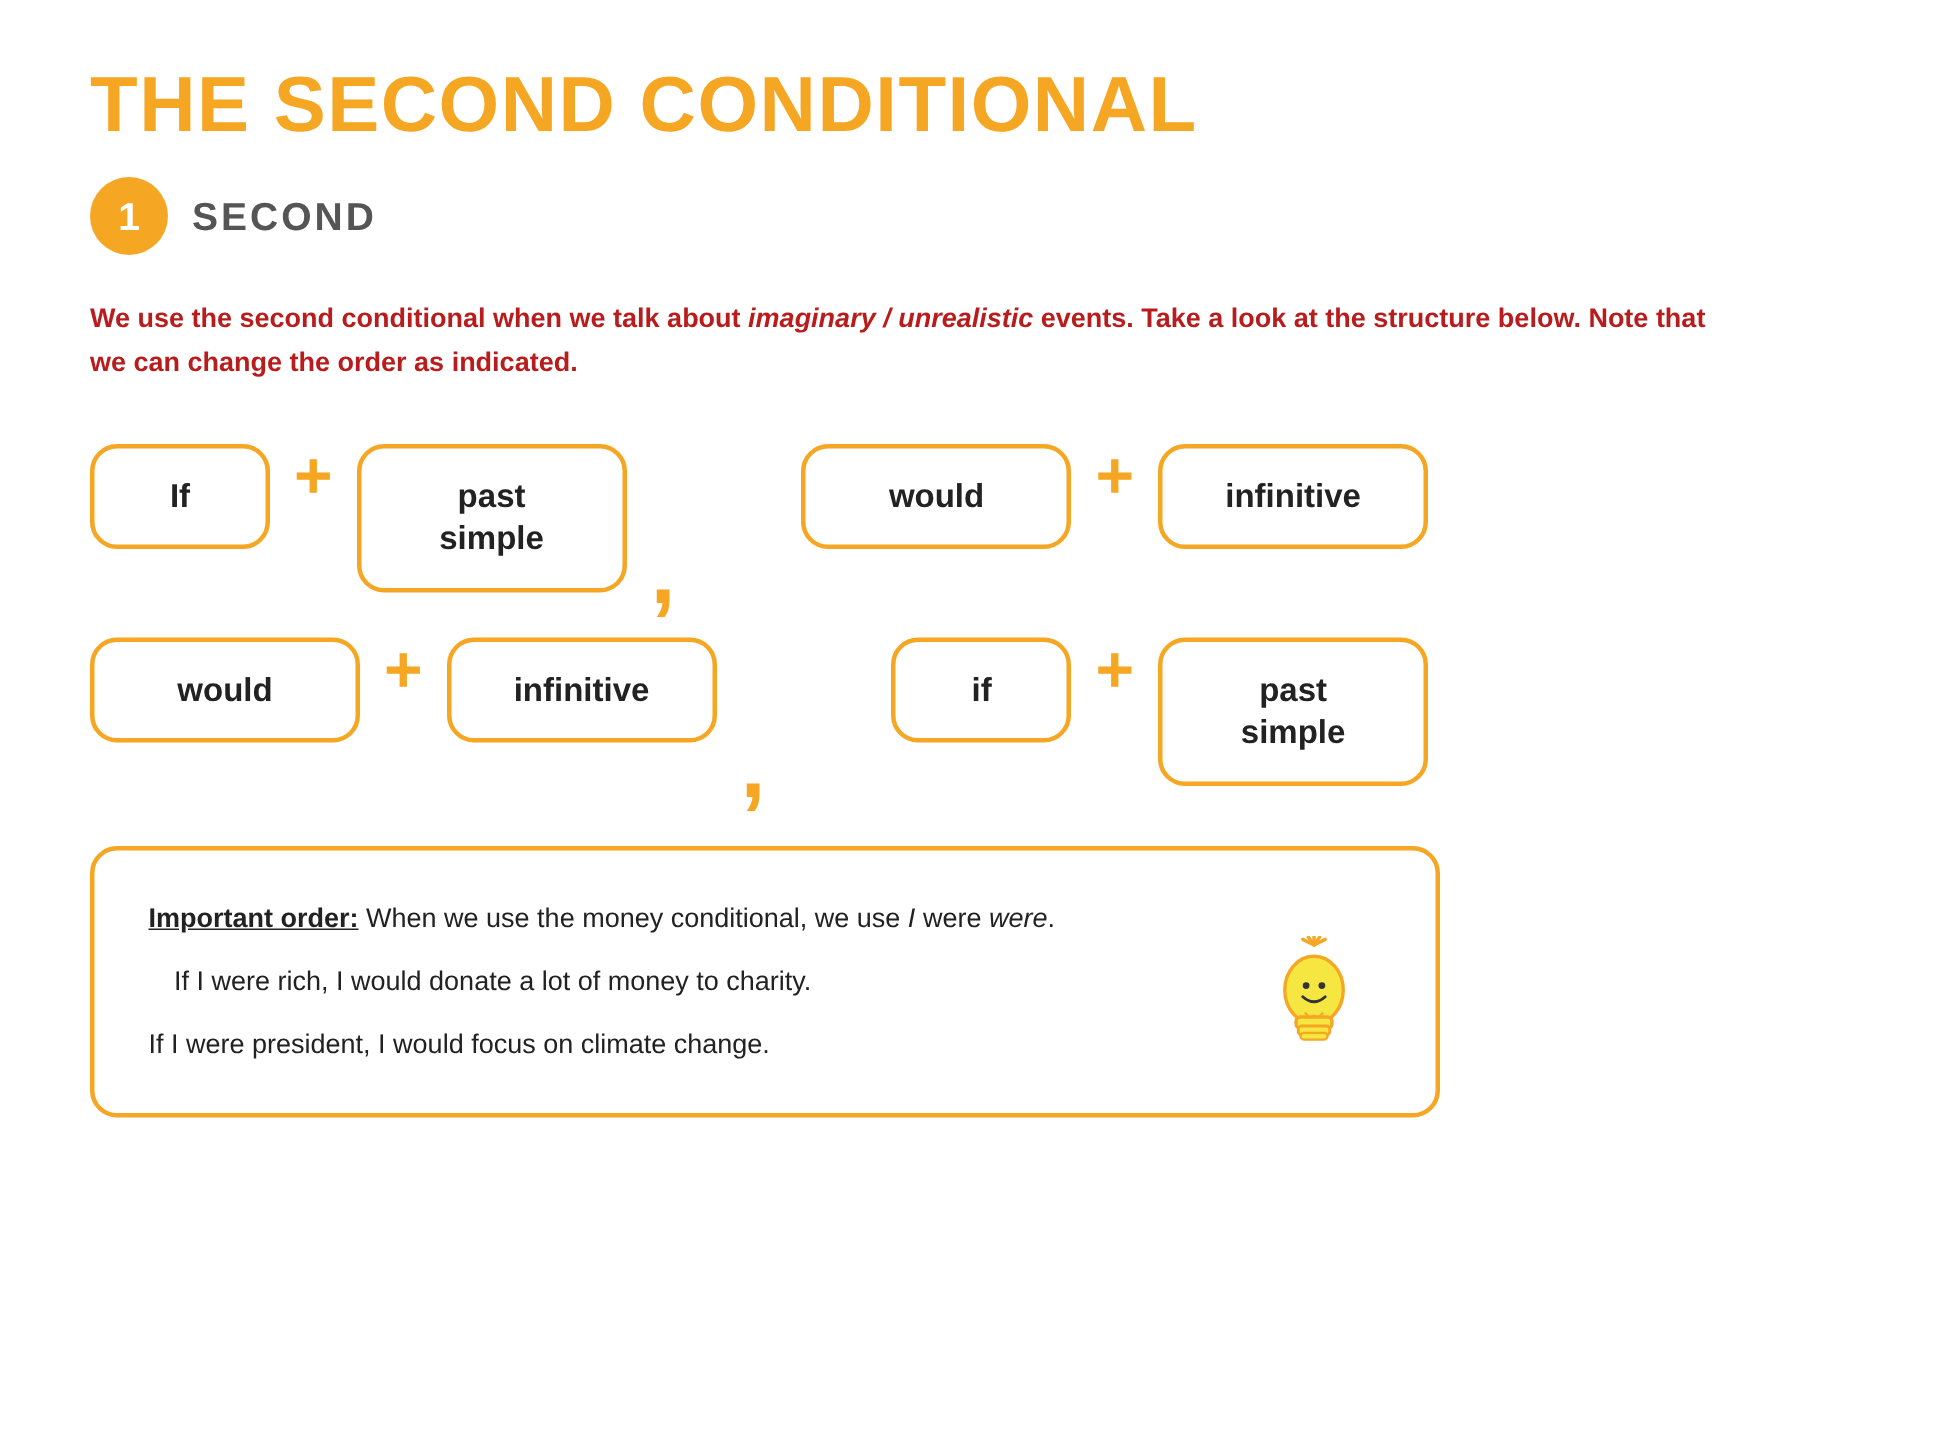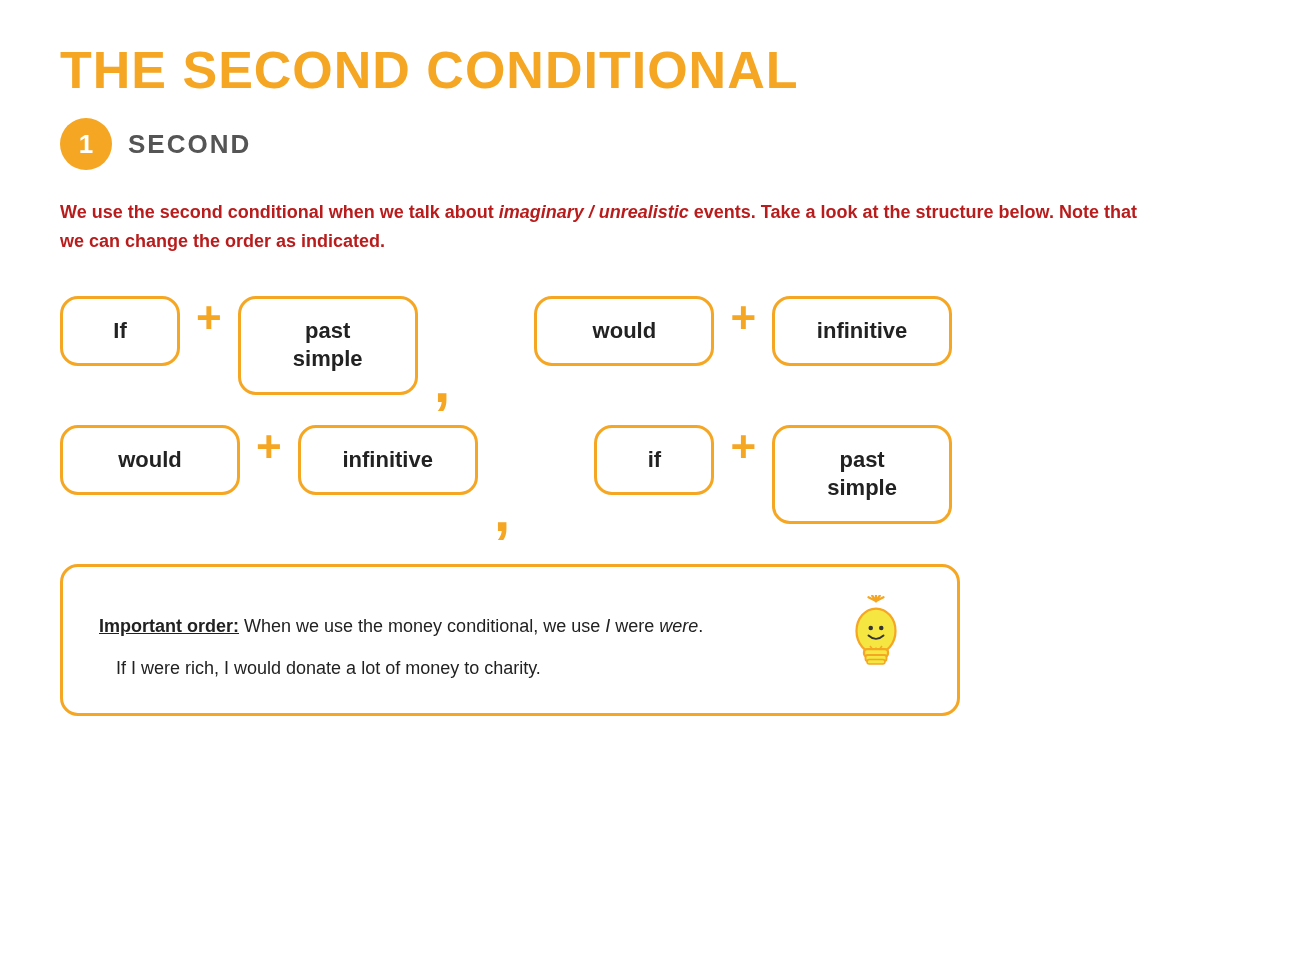--- a/index.html
+++ b/index.html
@@ -202,20 +202,23 @@
 
 <div class="note-box">
   <div class="note-inner-row">
     <div class="note-text-block">
       <div class="note-box-content">
         <span class="underline">Important order:</span><span> When we use the money conditional, we use </span><span class="italic">I</span><span> were </span><span class="italic">were</span><span>.</span>
       </div>
       <div class="note-box-content" style="margin-top:8px;margin-left:17px;">
         <span>If I were rich, I would donate a lot of money to charity.</span>
       </div>
+      <div class="note-box-content" style="margin-top:8px;">
+        <span>If I were president, I would focus on climate change.</span>
+      </div>
     </div>
 
     <svg class="lightbulb-icon" viewBox="0 0 100 120" xmlns="http://www.w3.org/2000/svg">
 
       <line x1="50" y1="8" x2="50" y2="0" stroke="#f5a623" stroke-width="3" stroke-linecap="round"></line>
       <line x1="50" y1="8" x2="55" y2="1" stroke="#f5a623" stroke-width="3" stroke-linecap="round"></line>
       <line x1="50" y1="8" x2="45" y2="1" stroke="#f5a623" stroke-width="3" stroke-linecap="round"></line>
       <line x1="50" y1="8" x2="60" y2="3" stroke="#f5a623" stroke-width="3" stroke-linecap="round"></line>
       <line x1="50" y1="8" x2="40" y2="3" stroke="#f5a623" stroke-width="3" stroke-linecap="round"></line>
 

